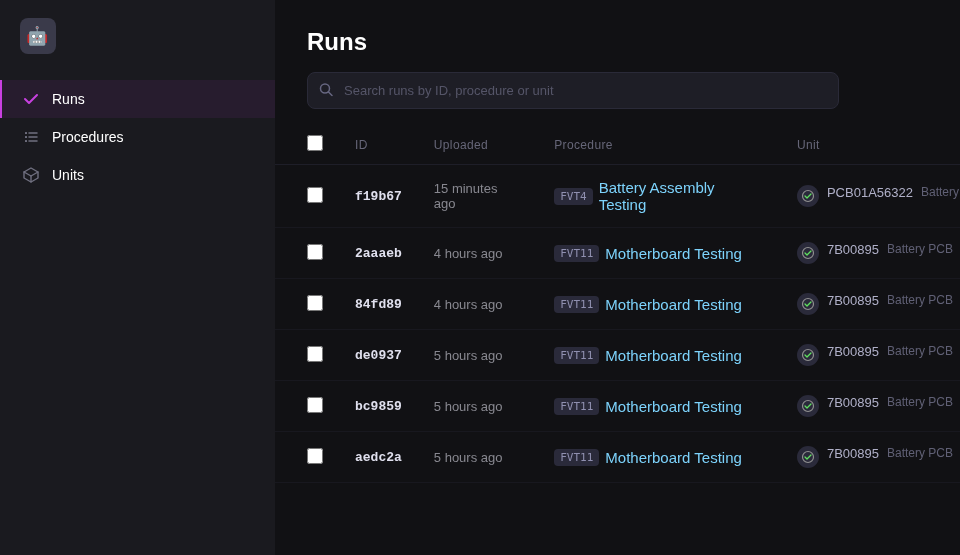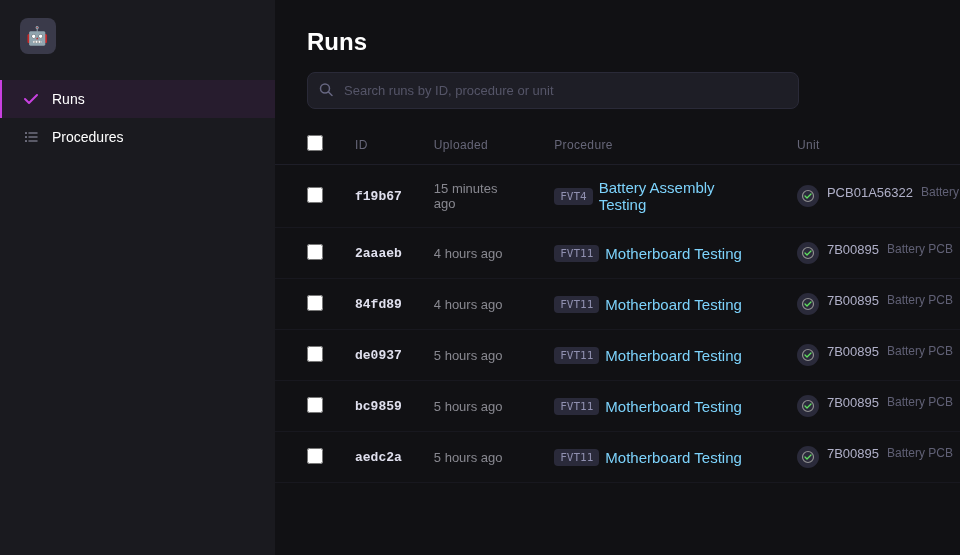--- a/index.html
+++ b/index.html
@@ -91,21 +91,21 @@
 
     .page-title {
       color: #ffffff;
       font-size: 24px;
       font-weight: 600;
       margin-bottom: 16px;
     }
 
     .search-bar {
       position: relative;
-      width: 492px;
+      width: 532px;
     }
 
     .search-icon {
       position: absolute;
       left: 12px;
       top: 50%;
       transform: translateY(-50%);
       color: #666680;
       font-size: 14px;
     }
@@ -270,20 +270,30 @@
           <line x1="6" y1="4" x2="14" y2="4" stroke="#707080" stroke-width="1.5" stroke-linecap="round"></line>
           <rect x="2" y="7" width="2" height="2" rx="0.5" fill="#707080"></rect>
           <line x1="6" y1="8" x2="14" y2="8" stroke="#707080" stroke-width="1.5" stroke-linecap="round"></line>
           <rect x="2" y="11" width="2" height="2" rx="0.5" fill="#707080"></rect>
           <line x1="6" y1="12" x2="14" y2="12" stroke="#707080" stroke-width="1.5" stroke-linecap="round"></line>
         </svg>
       </span>
       <span>Procedures</span>
     </div>
 
+    <div class="nav-item">
+      <span class="nav-icon">
+        <svg width="16" height="16" viewBox="0 0 16 16" fill="none">
+          <polyline points="1,5 8,9 15,5" stroke="#707080" stroke-width="1.4" stroke-linecap="round" stroke-linejoin="round"></polyline>
+          <polyline points="1,5 8,1 15,5 15,11 8,15 1,11 1,5" stroke="#707080" stroke-width="1.4" stroke-linecap="round" stroke-linejoin="round"></polyline>
+          <line x1="8" y1="9" x2="8" y2="15" stroke="#707080" stroke-width="1.4" stroke-linecap="round"></line>
+        </svg>
+      </span>
+      <span>Units</span>
+    </div>
 
 
   </nav>
 </div>
 
 <div class="main">
   <div class="main-header">
     <h1 class="page-title">Runs</h1>
     <div class="search-bar">
       <span class="search-icon">

